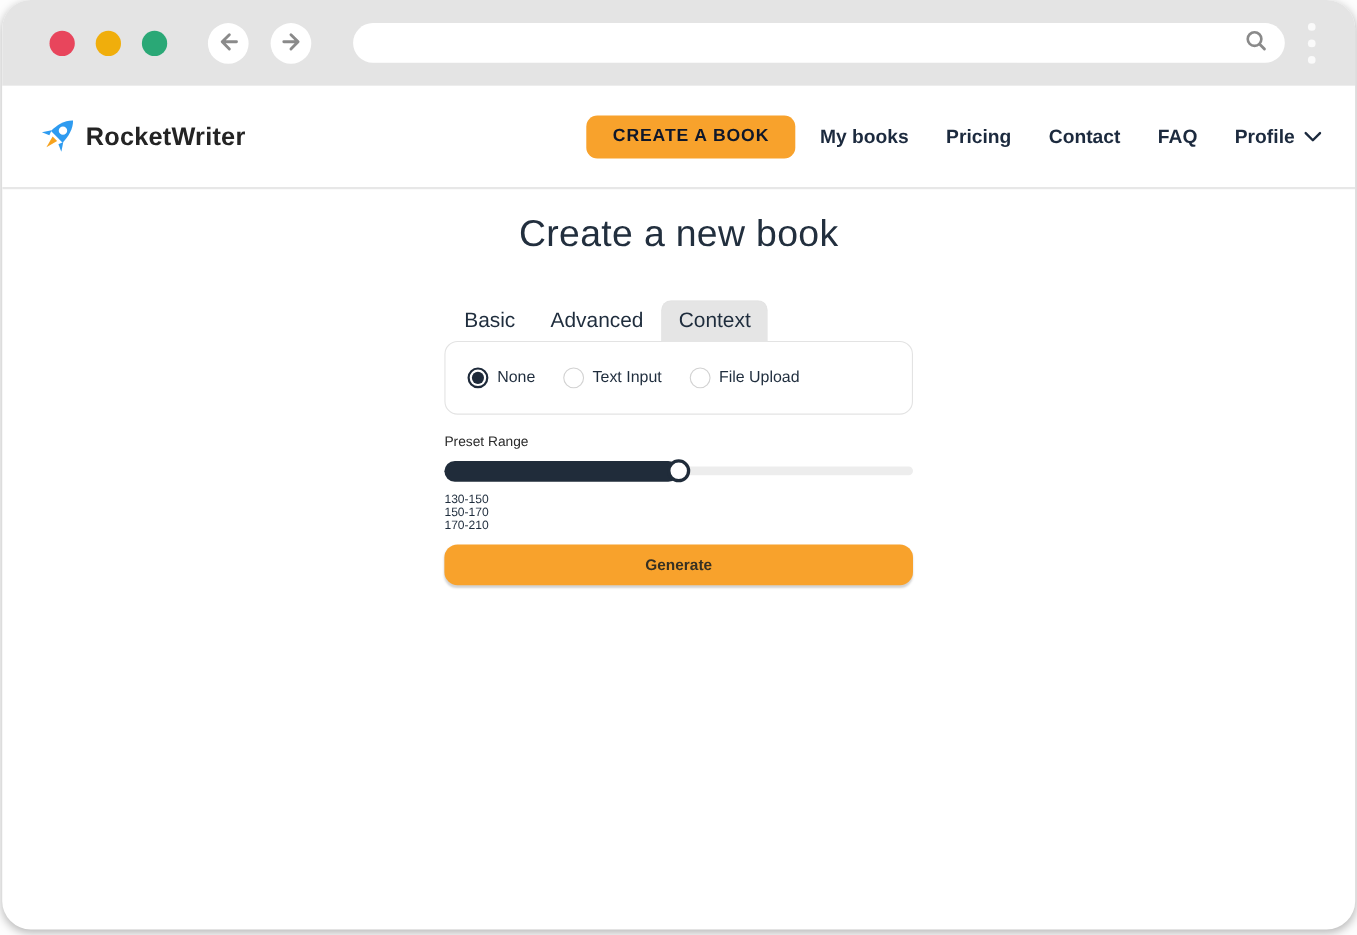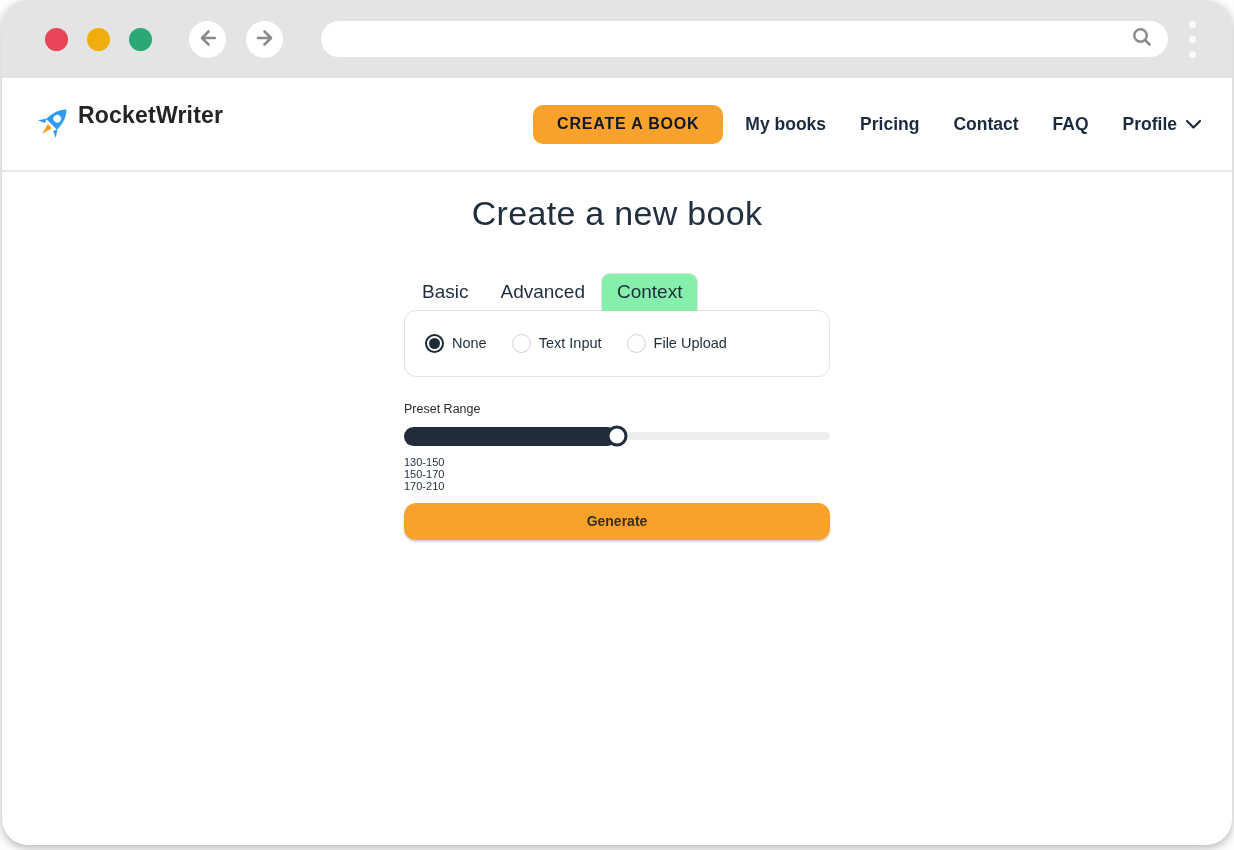--- a/index.html
+++ b/index.html
@@ -62,21 +62,21 @@
 
   
   .site-header {
     height: 94px;
     background: #ffffff;
     border-bottom: 2px solid #e7e7e7;
     display: flex;
     align-items: center;
     padding: 0 30px 0 32px;
   }
-  .brand { display: flex; align-items: flex-start; gap: 4px; cursor: pointer; }
+  .brand { display: flex; align-items: center; gap: 4px; cursor: pointer; }
   .brand-name {
     font-size: 23px;
     font-weight: 800;
     color: #242424;
     letter-spacing: 0.2px;
   }
   .top-nav {
     margin-left: auto;
     display: flex;
     align-items: center;
@@ -126,21 +126,21 @@
     font-weight: 500;
     color: #1f2d3d;
     padding: 7px 15px 6px;
     background: transparent;
     border: 1.5px solid transparent;
     border-bottom: none;
     cursor: pointer;
     font-family: "Liberation Sans", sans-serif;
   }
   .tab.active {
-    background: #86efac;
+    background: #e5e5e5;
     border-color: #e3e3e3;
     border-radius: 9px 9px 0 0;
     margin-bottom: -1.5px;
     padding-bottom: 8px;
   }
 
   .tab-panel {
     border: 1.5px solid #e3e3e3;
     border-radius: 12px;
     background: #ffffff;
@@ -158,21 +158,21 @@
     border: 1.5px solid #d2d2d2;
     display: flex; align-items: center; justify-content: center;
     background: #fff;
     flex: none;
   }
   .radio.active { border: 2px solid #1e2a3a; }
   .radio-dot { width: 11px; height: 11px; border-radius: 50%; background: transparent; }
   .radio.active .radio-dot { background: #1e2a3a; }
   .radio-label { font-size: 14.5px; color: #1f2d3d; font-weight: 400; }
 
-  .slider-section { margin-top: 25px; }
+  .slider-section { margin-top: 17px; }
   .slider-label { font-size: 12.5px; font-weight: 500; color: #2b2b2b; }
   .slider {
     position: relative;
     height: 21px;
     margin-top: 10px;
     cursor: pointer;
   }
   .slider-track {
     position: absolute;
     left: 0; right: 0; top: 50%;

